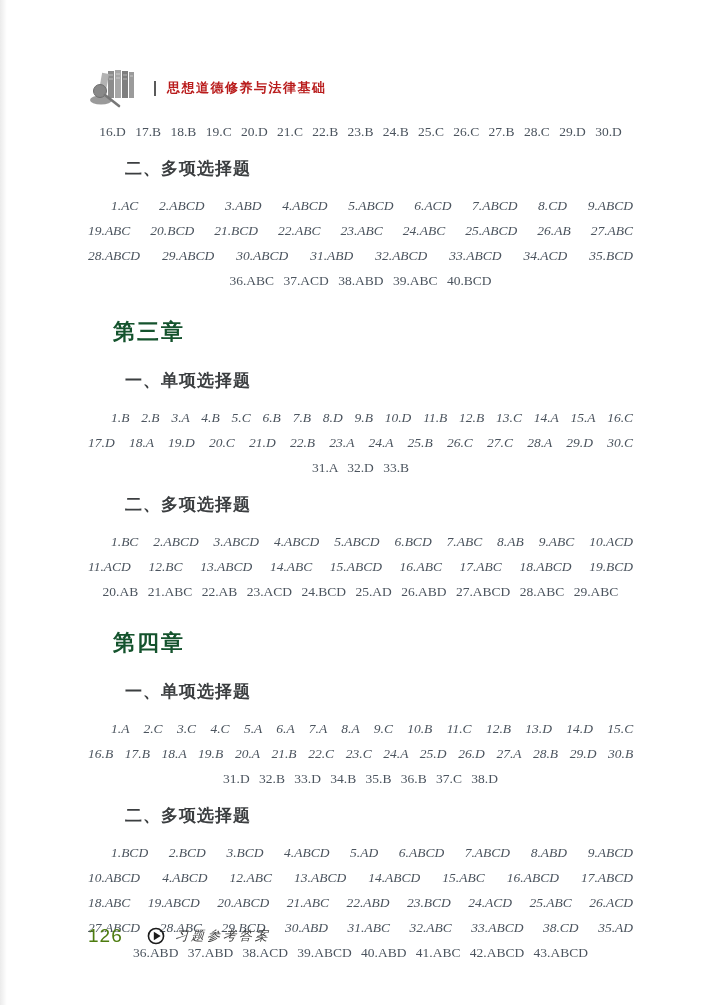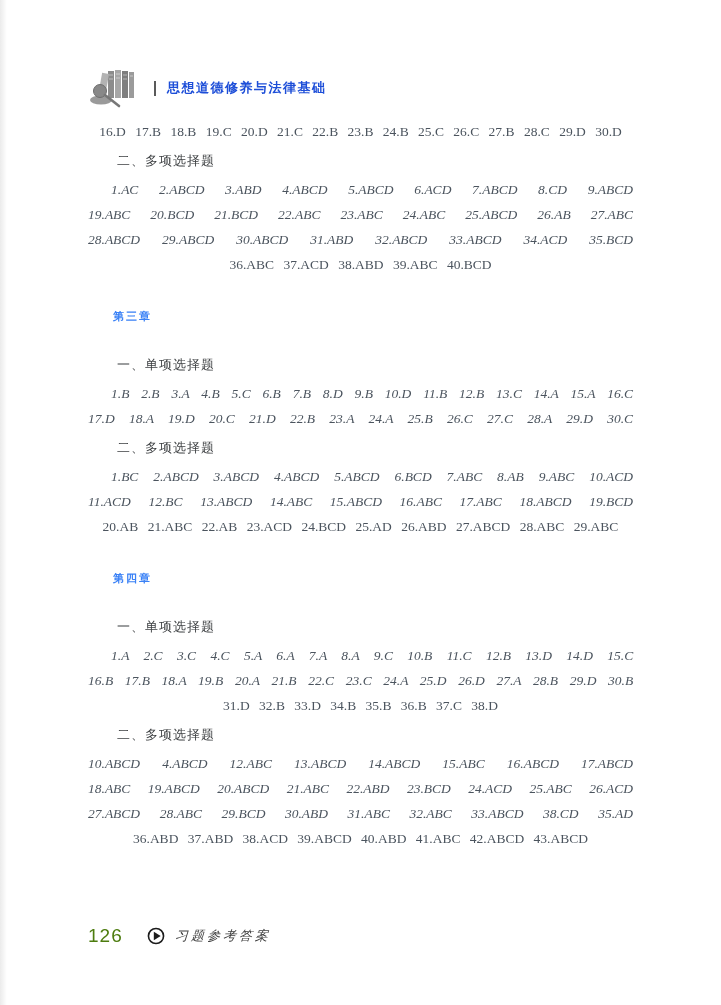--- a/index.html
+++ b/index.html
@@ -11,41 +11,41 @@
     content:"";position:absolute;left:0;top:0;bottom:0;width:7px;
     background:linear-gradient(to right,rgba(0,0,0,0.08),rgba(0,0,0,0));
     pointer-events:none;
   }
   
   .header{position:absolute;top:68px;left:88px;display:flex;align-items:center;}
   .logo{width:52px;height:40px;display:block;}
   .header-divider{width:2px;height:15px;background:#5a5a5a;margin-left:14px;}
   .header-title{
     margin-left:11px;font-family:"Liberation Sans",sans-serif;font-weight:bold;
-    font-size:13px;letter-spacing:1.5px;color:#1d4ed8;white-space:nowrap;
+    font-size:13px;letter-spacing:1.5px;color:#b91c1c;white-space:nowrap;
   }
   
   .content{
     position:absolute;top:119px;left:88px;width:545px;
     font-size:13.5px;color:#4b545e;
   }
   .ans-line{
     line-height:25px;word-spacing:6px;white-space:normal;
     text-align:center;
   }
   .ans-line.justify{text-align:justify;text-align-last:justify;font-style:italic;}
   .ans-line.indent{text-indent:23px;}
   .chapter{
-    font-family:"Liberation Sans",sans-serif;font-weight:bold;font-size:11px;
-    color:#3b82f6;letter-spacing:2px;line-height:24px;margin:27px 0 24px 0;
+    font-family:"Liberation Sans",sans-serif;font-weight:bold;font-size:22px;
+    color:#14532d;letter-spacing:2px;line-height:24px;margin:27px 0 24px 0;
     text-indent:25px;
   }
   .subheading{
-    font-family:"Liberation Sans",sans-serif;font-weight:normal;font-size:13px;
-    color:#3b3e40;letter-spacing:1px;line-height:25px;margin:4px;text-indent:25px;
+    font-family:"Liberation Sans",sans-serif;font-weight:bold;font-size:17px;
+    color:#3b3e40;letter-spacing:1px;line-height:25px;margin:12px;text-indent:25px;
   }
   
   .footer{position:absolute;left:88px;top:925px;display:flex;align-items:center;}
   .page-number{
     font-family:"Liberation Sans",sans-serif;font-size:19px;color:#4d7c0f;
     letter-spacing:1px;
   }
   .play-icon{width:18px;height:18px;margin-left:24px;display:block;}
   .footer-label{
     margin-left:10px;font-family:"Liberation Serif",serif;font-style:italic;
@@ -86,30 +86,32 @@
       <div class="ans-line"><span class="ans-item">16.D</span> <span class="ans-item">17.B</span> <span class="ans-item">18.B</span> <span class="ans-item">19.C</span> <span class="ans-item">20.D</span> <span class="ans-item">21.C</span> <span class="ans-item">22.B</span> <span class="ans-item">23.B</span> <span class="ans-item">24.B</span> <span class="ans-item">25.C</span> <span class="ans-item">26.C</span> <span class="ans-item">27.B</span> <span class="ans-item">28.C</span> <span class="ans-item">29.D</span> <span class="ans-item">30.D</span></div>
       <h3 class="subheading">二、多项选择题</h3>
       <div class="ans-line justify indent"><span class="ans-item">1.AC</span> <span class="ans-item">2.ABCD</span> <span class="ans-item">3.ABD</span> <span class="ans-item">4.ABCD</span> <span class="ans-item">5.ABCD</span> <span class="ans-item">6.ACD</span> <span class="ans-item">7.ABCD</span> <span class="ans-item">8.CD</span> <span class="ans-item">9.ABCD</span></div>
       <div class="ans-line justify"><span class="ans-item">19.ABC</span> <span class="ans-item">20.BCD</span> <span class="ans-item">21.BCD</span> <span class="ans-item">22.ABC</span> <span class="ans-item">23.ABC</span> <span class="ans-item">24.ABC</span> <span class="ans-item">25.ABCD</span> <span class="ans-item">26.AB</span> <span class="ans-item">27.ABC</span></div>
       <div class="ans-line justify"><span class="ans-item">28.ABCD</span> <span class="ans-item">29.ABCD</span> <span class="ans-item">30.ABCD</span> <span class="ans-item">31.ABD</span> <span class="ans-item">32.ABCD</span> <span class="ans-item">33.ABCD</span> <span class="ans-item">34.ACD</span> <span class="ans-item">35.BCD</span></div>
       <div class="ans-line"><span class="ans-item">36.ABC</span> <span class="ans-item">37.ACD</span> <span class="ans-item">38.ABD</span> <span class="ans-item">39.ABC</span> <span class="ans-item">40.BCD</span></div>
       <h2 class="chapter">第三章</h2>
       <h3 class="subheading">一、单项选择题</h3>
       <div class="ans-line justify indent"><span class="ans-item">1.B</span> <span class="ans-item">2.B</span> <span class="ans-item">3.A</span> <span class="ans-item">4.B</span> <span class="ans-item">5.C</span> <span class="ans-item">6.B</span> <span class="ans-item">7.B</span> <span class="ans-item">8.D</span> <span class="ans-item">9.B</span> <span class="ans-item">10.D</span> <span class="ans-item">11.B</span> <span class="ans-item">12.B</span> <span class="ans-item">13.C</span> <span class="ans-item">14.A</span> <span class="ans-item">15.A</span> <span class="ans-item">16.C</span></div>
       <div class="ans-line justify"><span class="ans-item">17.D</span> <span class="ans-item">18.A</span> <span class="ans-item">19.D</span> <span class="ans-item">20.C</span> <span class="ans-item">21.D</span> <span class="ans-item">22.B</span> <span class="ans-item">23.A</span> <span class="ans-item">24.A</span> <span class="ans-item">25.B</span> <span class="ans-item">26.C</span> <span class="ans-item">27.C</span> <span class="ans-item">28.A</span> <span class="ans-item">29.D</span> <span class="ans-item">30.C</span></div>
+      <div class="ans-line"><span class="ans-item">31.A</span> <span class="ans-item">32.D</span> <span class="ans-item">33.B</span></div>
       <h3 class="subheading">二、多项选择题</h3>
       <div class="ans-line justify indent"><span class="ans-item">1.BC</span> <span class="ans-item">2.ABCD</span> <span class="ans-item">3.ABCD</span> <span class="ans-item">4.ABCD</span> <span class="ans-item">5.ABCD</span> <span class="ans-item">6.BCD</span> <span class="ans-item">7.ABC</span> <span class="ans-item">8.AB</span> <span class="ans-item">9.ABC</span> <span class="ans-item">10.ACD</span></div>
       <div class="ans-line justify"><span class="ans-item">11.ACD</span> <span class="ans-item">12.BC</span> <span class="ans-item">13.ABCD</span> <span class="ans-item">14.ABC</span> <span class="ans-item">15.ABCD</span> <span class="ans-item">16.ABC</span> <span class="ans-item">17.ABC</span> <span class="ans-item">18.ABCD</span> <span class="ans-item">19.BCD</span></div>
       <div class="ans-line"><span class="ans-item">20.AB</span> <span class="ans-item">21.ABC</span> <span class="ans-item">22.AB</span> <span class="ans-item">23.ACD</span> <span class="ans-item">24.BCD</span> <span class="ans-item">25.AD</span> <span class="ans-item">26.ABD</span> <span class="ans-item">27.ABCD</span> <span class="ans-item">28.ABC</span> <span class="ans-item">29.ABC</span></div>
       <h2 class="chapter">第四章</h2>
       <h3 class="subheading">一、单项选择题</h3>
       <div class="ans-line justify indent"><span class="ans-item">1.A</span> <span class="ans-item">2.C</span> <span class="ans-item">3.C</span> <span class="ans-item">4.C</span> <span class="ans-item">5.A</span> <span class="ans-item">6.A</span> <span class="ans-item">7.A</span> <span class="ans-item">8.A</span> <span class="ans-item">9.C</span> <span class="ans-item">10.B</span> <span class="ans-item">11.C</span> <span class="ans-item">12.B</span> <span class="ans-item">13.D</span> <span class="ans-item">14.D</span> <span class="ans-item">15.C</span></div>
       <div class="ans-line justify"><span class="ans-item">16.B</span> <span class="ans-item">17.B</span> <span class="ans-item">18.A</span> <span class="ans-item">19.B</span> <span class="ans-item">20.A</span> <span class="ans-item">21.B</span> <span class="ans-item">22.C</span> <span class="ans-item">23.C</span> <span class="ans-item">24.A</span> <span class="ans-item">25.D</span> <span class="ans-item">26.D</span> <span class="ans-item">27.A</span> <span class="ans-item">28.B</span> <span class="ans-item">29.D</span> <span class="ans-item">30.B</span></div>
       <div class="ans-line"><span class="ans-item">31.D</span> <span class="ans-item">32.B</span> <span class="ans-item">33.D</span> <span class="ans-item">34.B</span> <span class="ans-item">35.B</span> <span class="ans-item">36.B</span> <span class="ans-item">37.C</span> <span class="ans-item">38.D</span></div>
       <h3 class="subheading">二、多项选择题</h3>
+      <div class="ans-line justify indent"><span class="ans-item">1.BCD</span> <span class="ans-item">2.BCD</span> <span class="ans-item">3.BCD</span> <span class="ans-item">4.ABCD</span> <span class="ans-item">5.AD</span> <span class="ans-item">6.ABCD</span> <span class="ans-item">7.ABCD</span> <span class="ans-item">8.ABD</span> <span class="ans-item">9.ABCD</span></div>
       <div class="ans-line justify"><span class="ans-item">10.ABCD</span> <span class="ans-item">4.ABCD</span> <span class="ans-item">12.ABC</span> <span class="ans-item">13.ABCD</span> <span class="ans-item">14.ABCD</span> <span class="ans-item">15.ABC</span> <span class="ans-item">16.ABCD</span> <span class="ans-item">17.ABCD</span></div>
       <div class="ans-line justify"><span class="ans-item">18.ABC</span> <span class="ans-item">19.ABCD</span> <span class="ans-item">20.ABCD</span> <span class="ans-item">21.ABC</span> <span class="ans-item">22.ABD</span> <span class="ans-item">23.BCD</span> <span class="ans-item">24.ACD</span> <span class="ans-item">25.ABC</span> <span class="ans-item">26.ACD</span></div>
       <div class="ans-line justify"><span class="ans-item">27.ABCD</span> <span class="ans-item">28.ABC</span> <span class="ans-item">29.BCD</span> <span class="ans-item">30.ABD</span> <span class="ans-item">31.ABC</span> <span class="ans-item">32.ABC</span> <span class="ans-item">33.ABCD</span> <span class="ans-item">38.CD</span> <span class="ans-item">35.AD</span></div>
       <div class="ans-line"><span class="ans-item">36.ABD</span> <span class="ans-item">37.ABD</span> <span class="ans-item">38.ACD</span> <span class="ans-item">39.ABCD</span> <span class="ans-item">40.ABD</span> <span class="ans-item">41.ABC</span> <span class="ans-item">42.ABCD</span> <span class="ans-item">43.ABCD</span></div>
     </main>
 
   <div class="footer">
     <span class="page-number">126</span>
     <svg class="play-icon" viewBox="0 0 20 20" xmlns="http://www.w3.org/2000/svg" aria-hidden="true">
       <circle cx="10" cy="10" r="8.4" fill="none" stroke="#1c1c1c" stroke-width="1.8"></circle>

